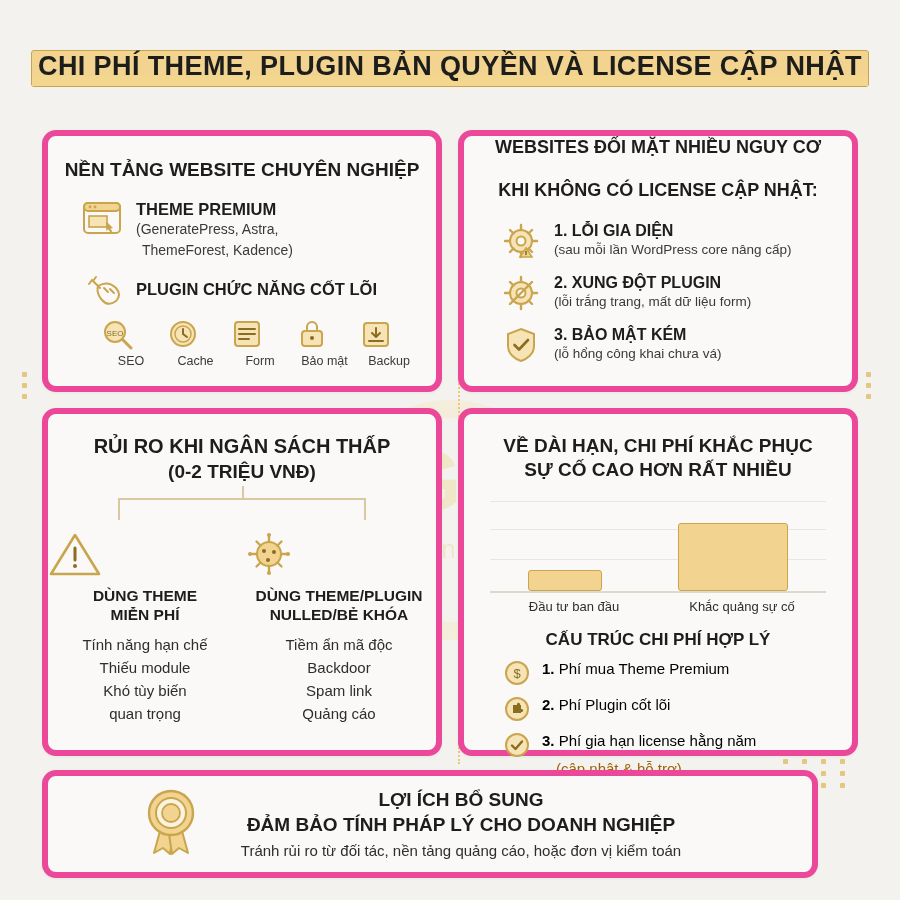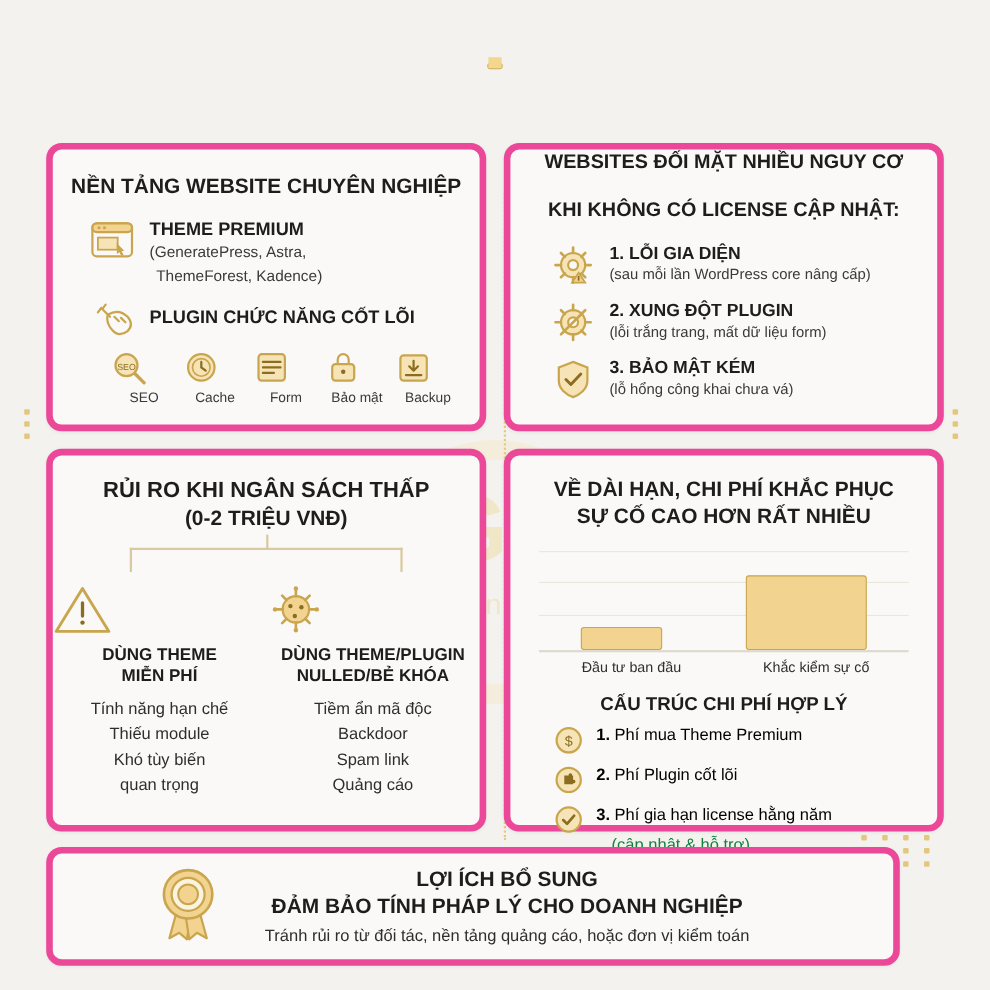--- a/index.html
+++ b/index.html
@@ -182,21 +182,21 @@
   }
   .bar-labels span { width: 180px; text-align: center; }
 
   .struct-title {
     text-align: center; font-weight: bold; text-transform: uppercase;
     font-size: 17px; color: #1d1d1b; margin-top: 16px;
   }
   .struct-item { display: flex; gap: 12px; align-items: flex-start; margin: 10px 0 0 40px; }
   .struct-item .t { font-size: 15px; color: #000000; }
   .struct-item .t b { font-weight: bold; }
-  .struct-note { font-size: 15px; color: #15803d; margin: 2px 0 0 92px; }
+  .struct-note { font-size: 15px; color: #a16207; margin: 2px 0 0 92px; }
 
   
   .bonus-inner { display: flex; align-items: center; height: 100%; padding: 0 26px; }
   .bonus-text { flex: 1; text-align: center; }
   .bonus-text .l1 { font-size: 19px; font-weight: bold; text-transform: uppercase; color: #1d1d1b; }
   .bonus-text .l2 { font-size: 19px; font-weight: bold; text-transform: uppercase; color: #1d1d1b; margin-top: 3px; }
   .bonus-text .l3 { font-size: 15px; color: #2e2e2c; margin-top: 6px; }
 
   svg { display: block; }
 </style>
@@ -207,20 +207,21 @@
 
   <div class="wm-circle"></div>
   <div class="watermark">
     <span>LIGHT</span>
     <span class="sub">Chuẩn SEO</span>
   </div>
 
   <div class="header">
     <div class="bar">
       <div class="underline"></div>
+      <h1>CHI PHÍ THEME, PLUGIN BẢN QUYỀN VÀ LICENSE CẬP NHẬT</h1>
     </div>
   </div>
 
   <div class="dots-left">
     <div class="dot"></div>
       <div class="dot"></div>
       <div class="dot"></div>
   </div>
   <div class="dots-right">
     <div class="dot"></div>
@@ -435,21 +436,21 @@
       <div class="gridline" style="top:32px;"></div>
       <div class="gridline" style="top:62px;"></div>
       <div class="bars">
         <div class="bar" style="width:74px;height:21px;"></div>
         <div class="bar" style="width:110px;height:68px;"></div>
       </div>
       <div class="axis"></div>
     </div>
     <div class="bar-labels">
       <span>Đầu tư ban đầu</span>
-      <span>Khắc kiểm sự cố</span>
+      <span>Khắc quảng sự cố</span>
     </div>
 
     <div class="struct-title">CẤU TRÚC CHI PHÍ HỢP LÝ</div>
 
     <div class="struct-item">
       <span>
         <svg width="26" height="26" viewBox="0 0 26 26">
           <circle cx="13" cy="13" r="11" fill="#f6e3b6" stroke="#c9a54d" stroke-width="2"></circle>
           <text x="13" y="18" font-size="13" text-anchor="middle" fill="#8a6d21" font-family="Liberation Sans, sans-serif">$</text>
         </svg>

